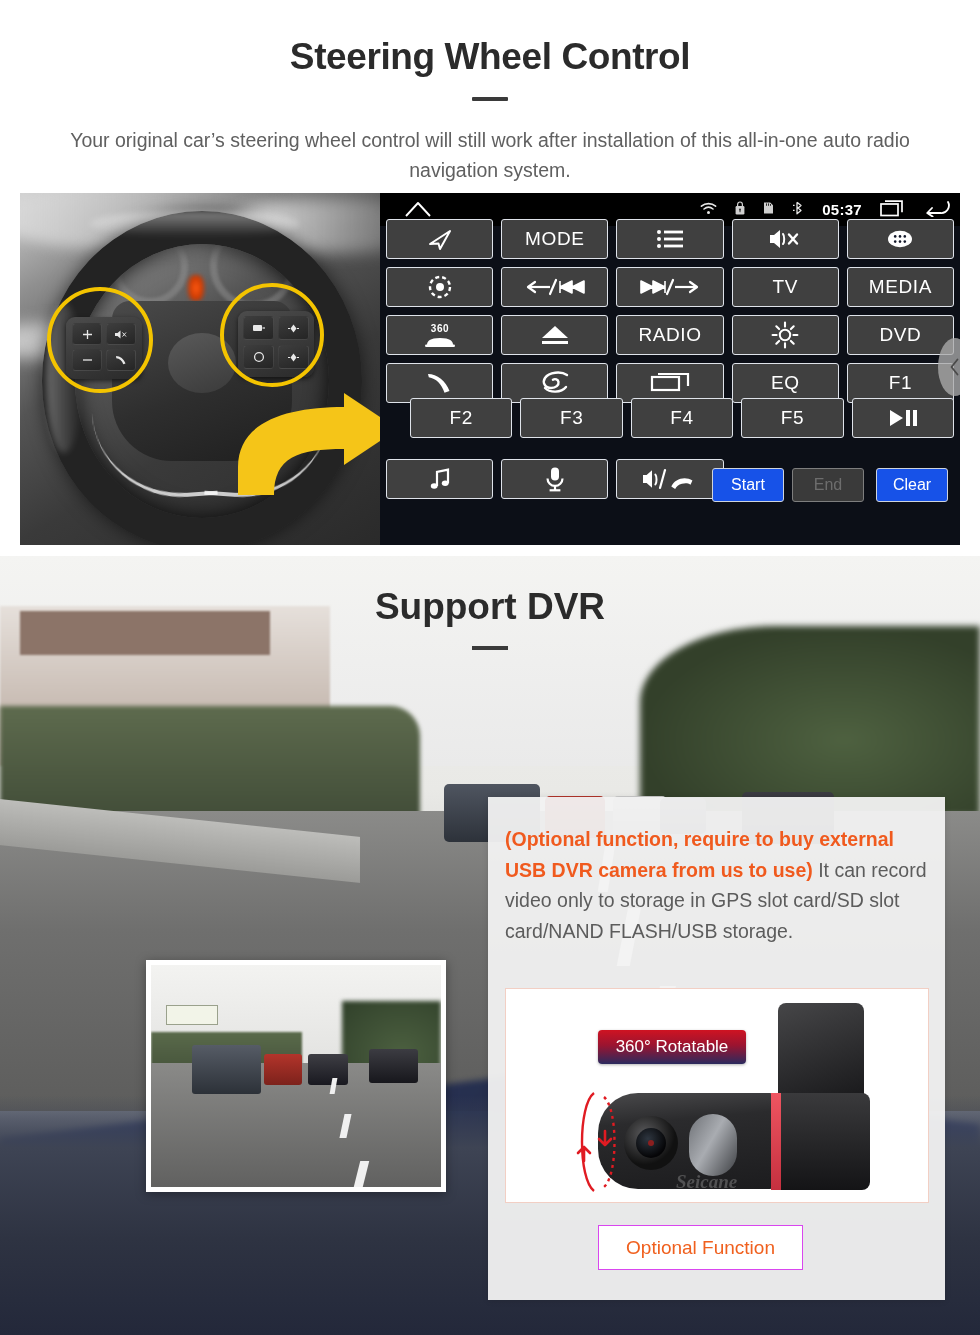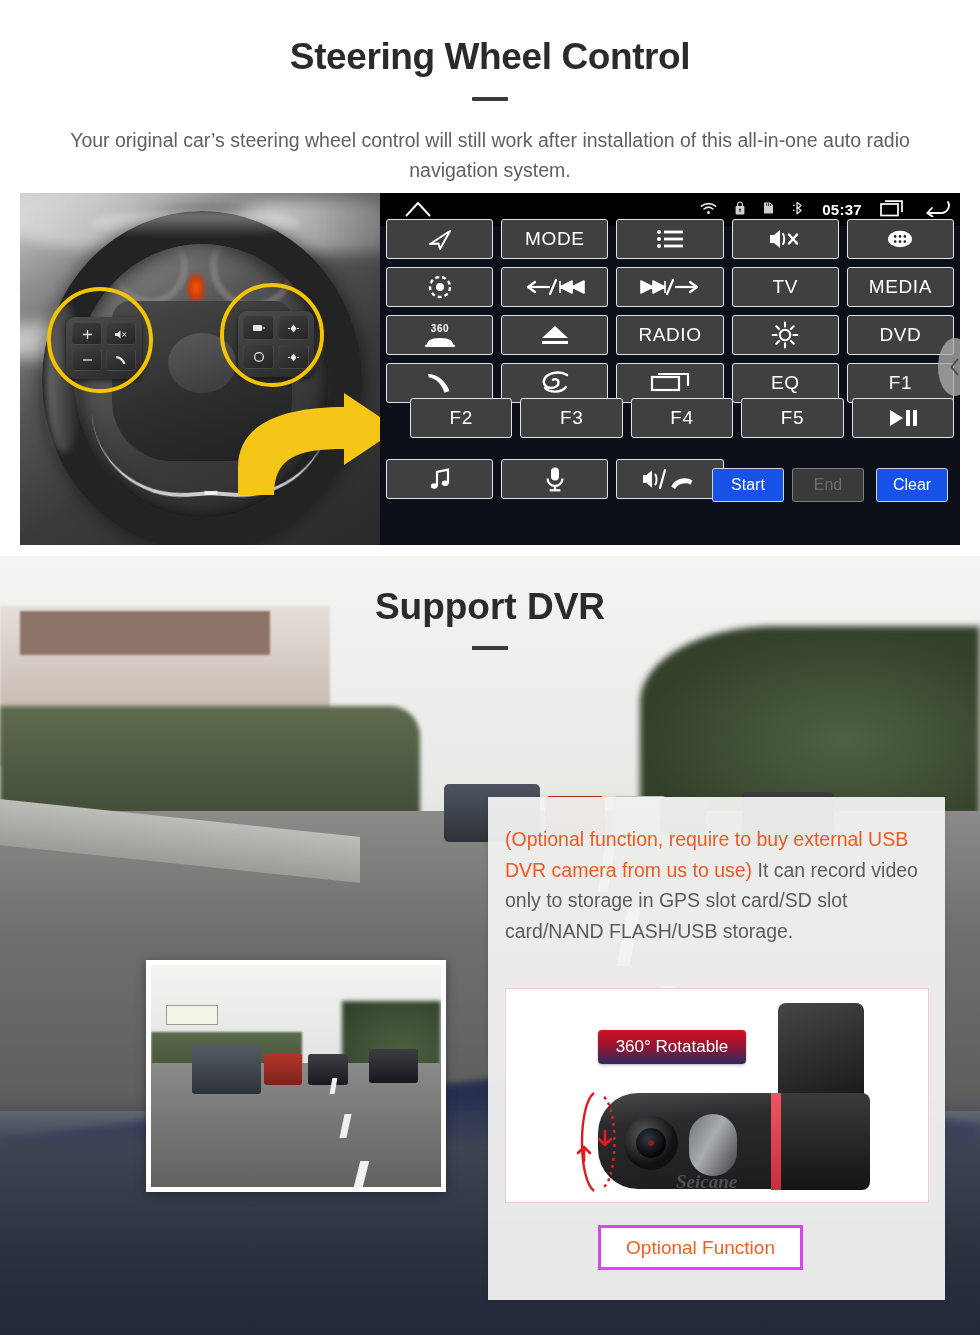--- a/index.html
+++ b/index.html
@@ -280,21 +280,21 @@
   
   .info-panel {
     position: absolute; left: 488px; top: 797px; width: 457px; height: 503px;
     background: rgba(242,242,242,.95);
     box-shadow: 0 1px 6px rgba(0,0,0,.12);
   }
   .info-text {
     position: absolute; left: 17px; top: 27px; width: 428px;
     font-size: 19.5px; line-height: 30.5px; color: #5c5c5c;
   }
-  .info-text .warn { color: #f05a1e; }
+  .info-text .warn { color: #f05a1e; font-weight: bold; }
   .product-box {
     position: absolute; left: 17px; top: 191px; width: 424px; height: 215px;
     border: 1px solid #f2cfc4; background: #ffffff; overflow: hidden;
   }
   .badge-360 {
     position: absolute; left: 92px; top: 41px; width: 148px; height: 34px;
     border-radius: 4px;
     background: linear-gradient(180deg,#cf1322 0%,#9b1430 45%,#2b2a5e 100%);
     color: #ffffff; font-size: 17px; font-weight: normal;
     display: flex; align-items: center; justify-content: center;
@@ -337,21 +337,21 @@
   }
   .cam-brand {
     position: absolute; left: 170px; top: 182px;
     font-family: "Liberation Serif", serif; font-style: italic; font-weight: bold;
     font-size: 19px; color: rgba(90,90,92,.85);
   }
   .rot-arrows { position: absolute; left: 68px; top: 94px; width: 48px; height: 118px; }
 
   .optional-btn {
     position: absolute; left: 110px; top: 428px; width: 205px; height: 45px;
-    border: 3px solid #d946ef; background: #ffffff;
+    border: 1px solid #d946ef; background: #ffffff;
     color: #f0601e; font-size: 19px;
     display: flex; align-items: center; justify-content: center;
   }
 </style>
 </head>
 <body>
 
 <div class="page">
 
   <section class="sec-swc">

